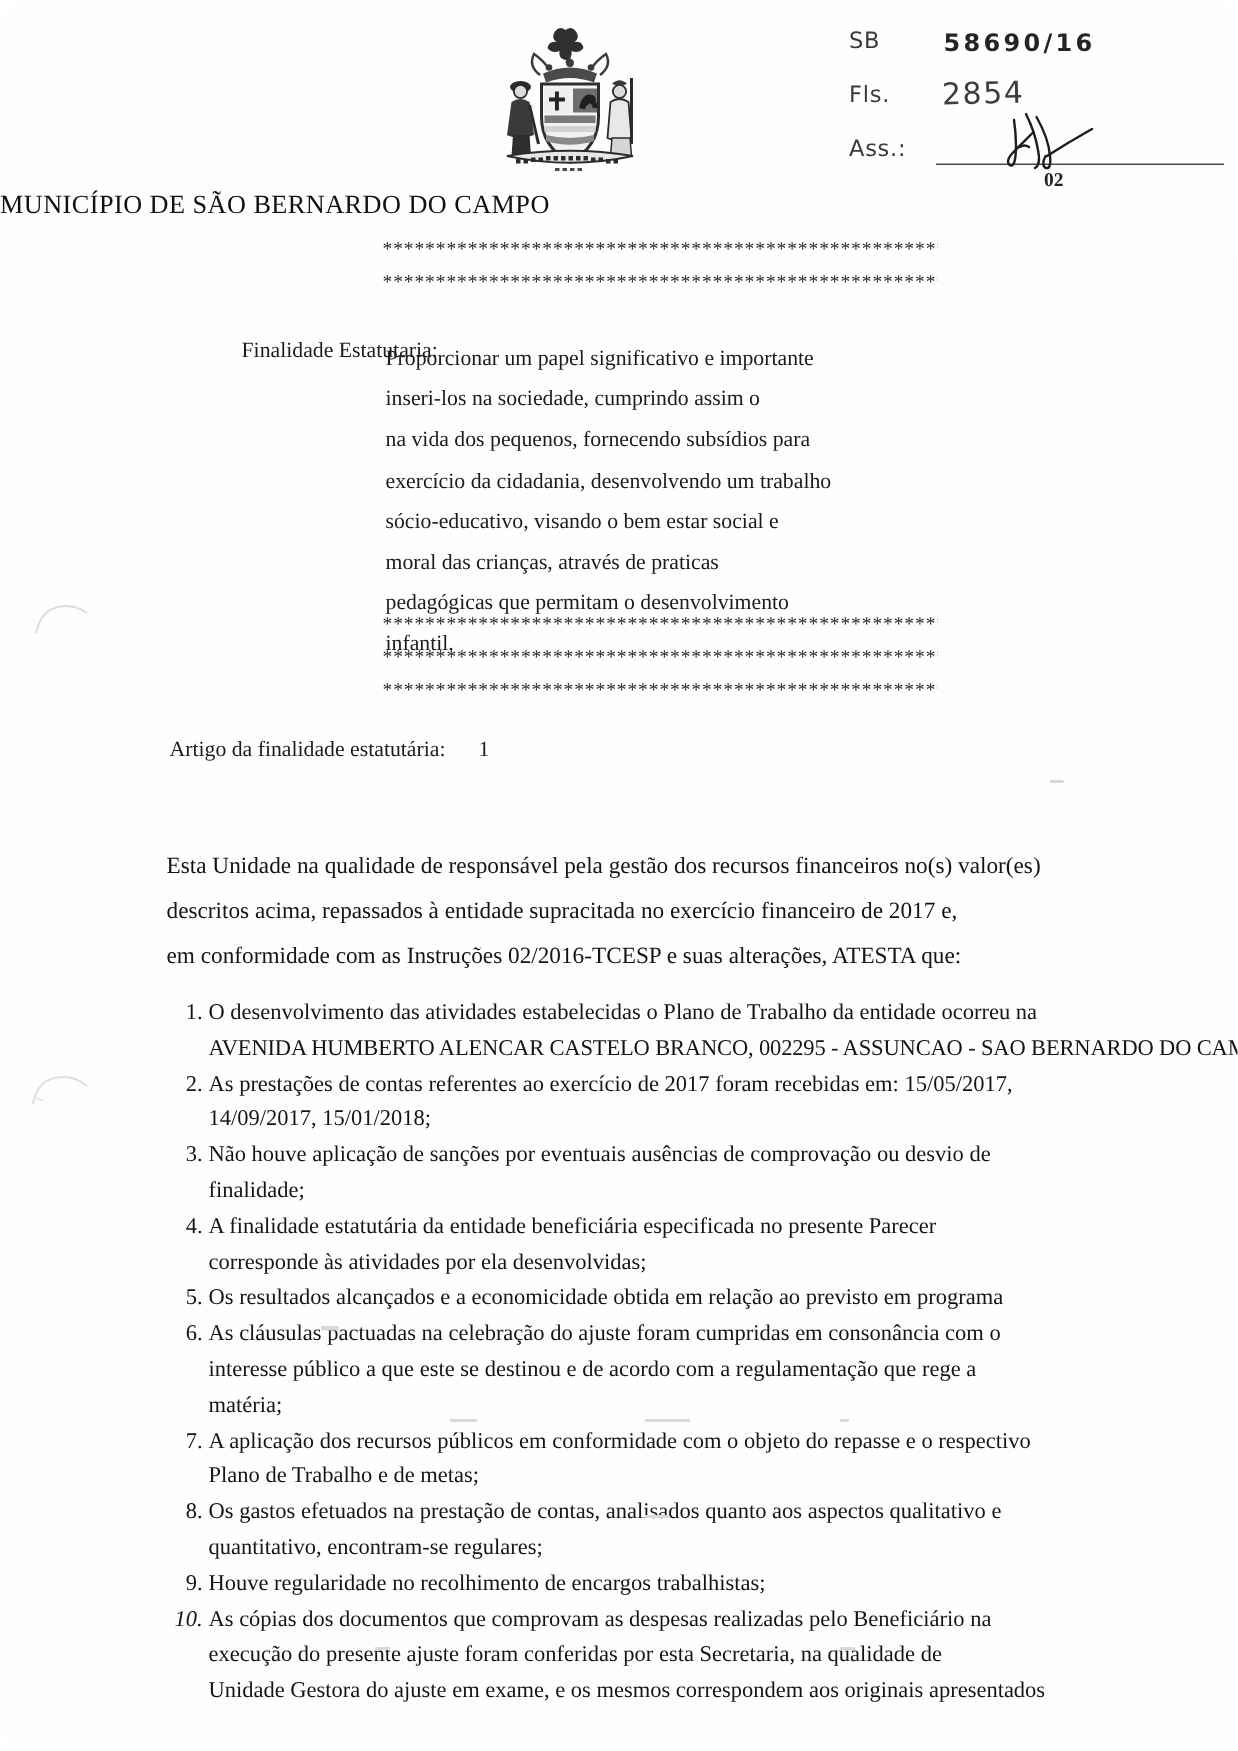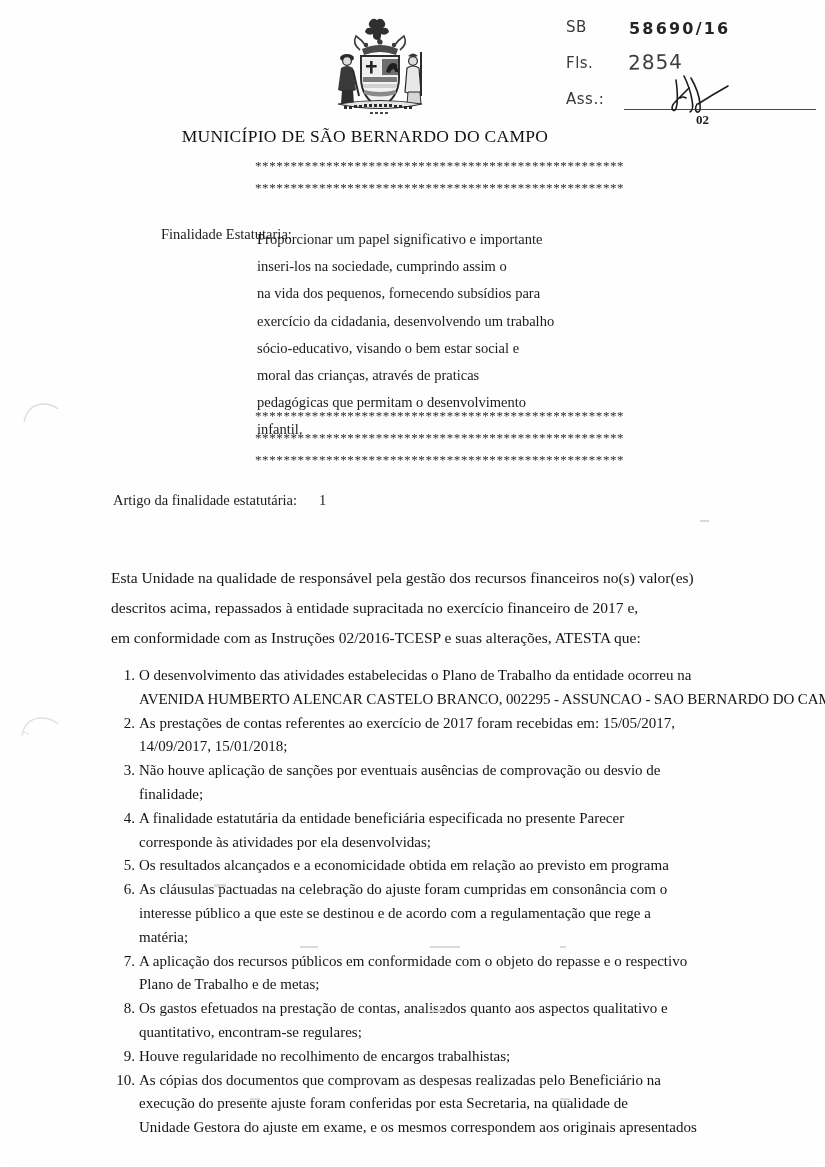--- a/index.html
+++ b/index.html
@@ -97,21 +97,20 @@
     width: 100px;
     height: 106px;
   }
 
   
   .doc-title {
     position: absolute;
     left: 0;
     top: 126px;
     width: 730px;
-    text-align: center;
     font-size: 17.5px;
     letter-spacing: 0.3px;
     color: #111;
   }
 
   
   .aster {
     position: absolute;
     left: 255px;
     width: 370px;
@@ -180,21 +179,21 @@
     padding-left: 28px;
     margin-bottom: 0px;
   }
   .li .num {
     position: absolute;
     left: 0;
     top: 0;
     width: 24px;
     text-align: right;
   }
-  .li .num.wide { width: 27px; left: -3px; }
+  .li .num.wide { width: 27px; left: -3px; font-style: italic; }
   .li .ln { white-space: nowrap; }
   .li .ln.clip { overflow: hidden; width: 714px; }
   .li .ln.addr { letter-spacing: -0.1px; }
 
   
   .artifact {
     position: absolute;
     pointer-events: none;
     opacity: 0.5;
   }

